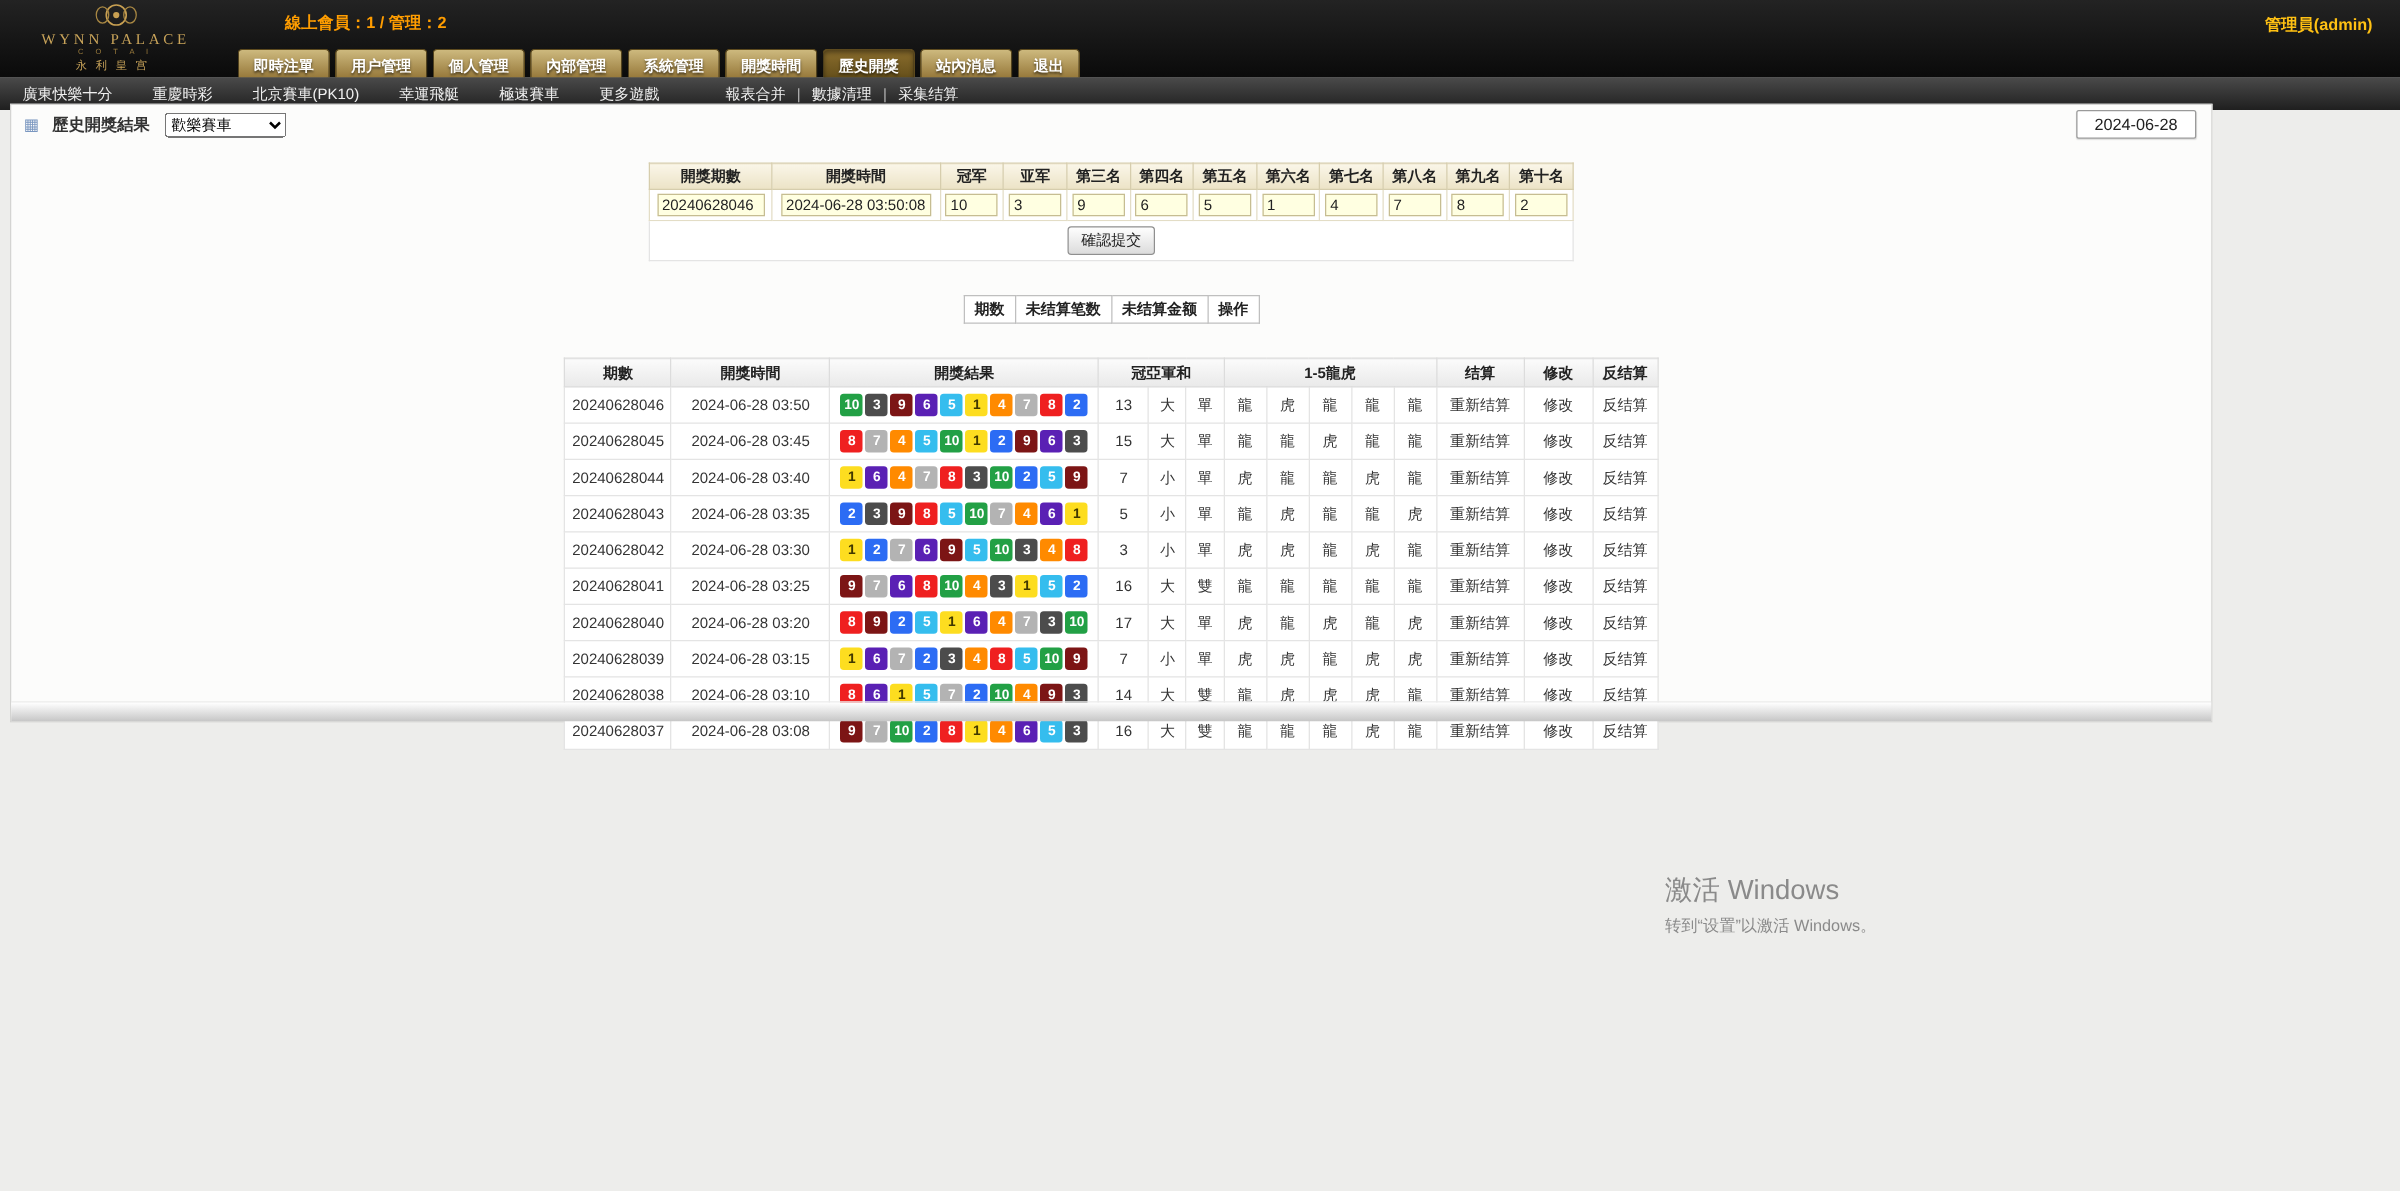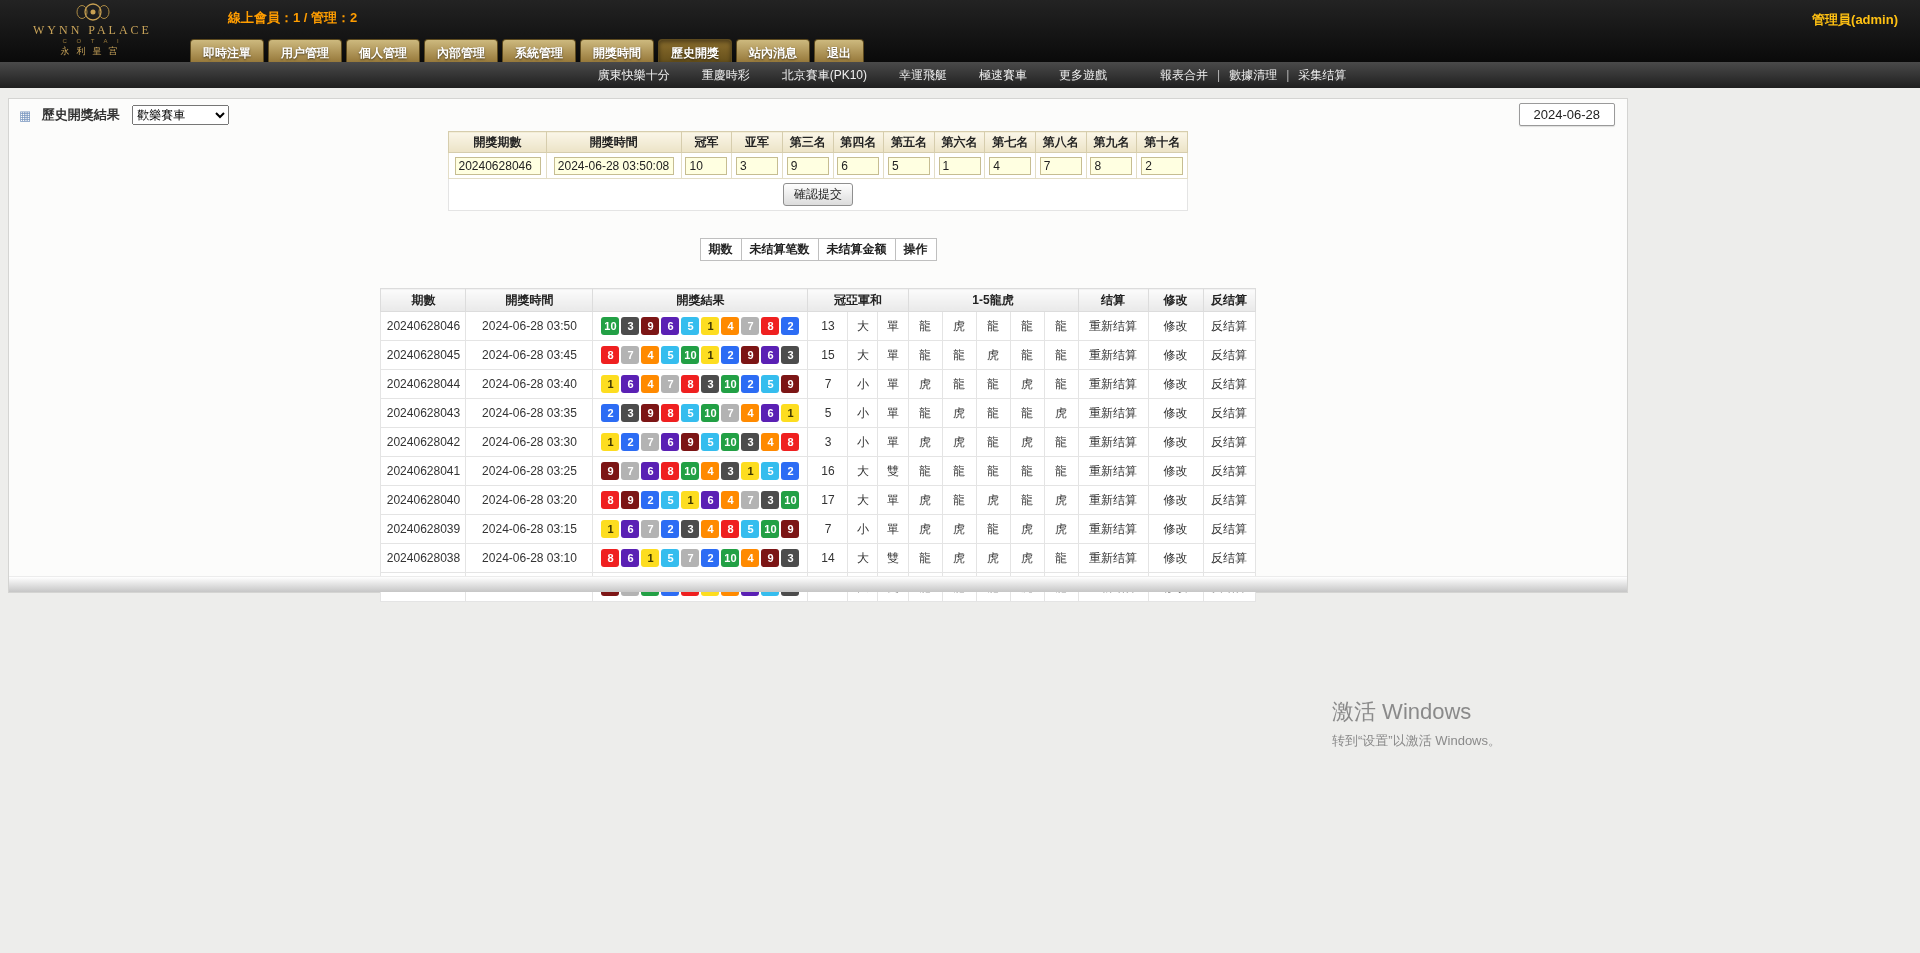--- a/index.html
+++ b/index.html
@@ -35,47 +35,46 @@
     text-shadow: 0 1px 2px rgba(0,0,0,.6);
     cursor: pointer; white-space: nowrap; margin-top: 27px;
   }
   .nav-btn.active { background: linear-gradient(#8a6d2d, #66501b); box-shadow: inset 0 2px 4px rgba(0,0,0,.45); }
   
   .subnav {
     height: 26px;
     background: linear-gradient(#4a4a4a, #1f1f1f);
     display: flex; align-items: center;
     color: #f0f0f0; font-size: 12px;
-    padding-left: 17px;
-    justify-content: center;
+    padding-left: 2px;
   }
   #subnav-games { display:flex; align-items:center; }
   #subnav-tools { display:flex; align-items:center; margin-left: 28px; }
   .subnav-item { padding: 0 16px; cursor: pointer; white-space: nowrap; }
   .subnav-item.tool { padding: 0 9px; }
   .subnav-sep { color: #b5b5b5; }
   
   .panel {
-    position: absolute; left: 8px; top: 98px;
-    width: 1620px; height: 495px;
+    position: absolute; left: 8px; top: 83px;
+    width: 1762px; height: 495px;
     background: #fcfcfb;
     border: 1px solid #d4d4d2;
   }
   .title-row { position: relative; height: 30px; padding: 6px 10px 0; }
   .t-icon { color:#7a97c0; font-size:13px; vertical-align:middle; margin-right:6px; }
   .t-text { font-size:13px; font-weight:bold; color:#333; vertical-align:middle; margin-right:8px; }
   .game-select { font-size:12px; height:20px; vertical-align:middle; min-width:97px; }
   .date-box {
     position:absolute; right:12px; top:4px;
     border:1px solid #9a9a9a; background:#fff;
     padding:3px 14px; font-size:13px; color:#222;
     border-radius:2px; box-shadow:0 1px 1px rgba(0,0,0,.12); cursor:pointer;
   }
   
-  .form-wrap { width: 740px; margin: 2px auto 0; }
+  .form-wrap { width: 740px; margin: 16px auto 0; }
   .form-table { width:100%; border-collapse:collapse; }
   .form-table th {
     background: linear-gradient(#faf6e8, #ece3c6);
     border: 1px solid #d6cdad;
     font-size:12px; color:#222; height:21px; font-weight:bold; white-space:nowrap;
   }
   .form-table td { border:1px solid #e3ddc6; background:#fff; padding:3px 2px; text-align:center; }
   .form-table input {
     background:#ffffe1; border:1px solid #c6bd92; height:18px;
     font-size:12px; padding:1px 3px; font-family:inherit; color:#222;

